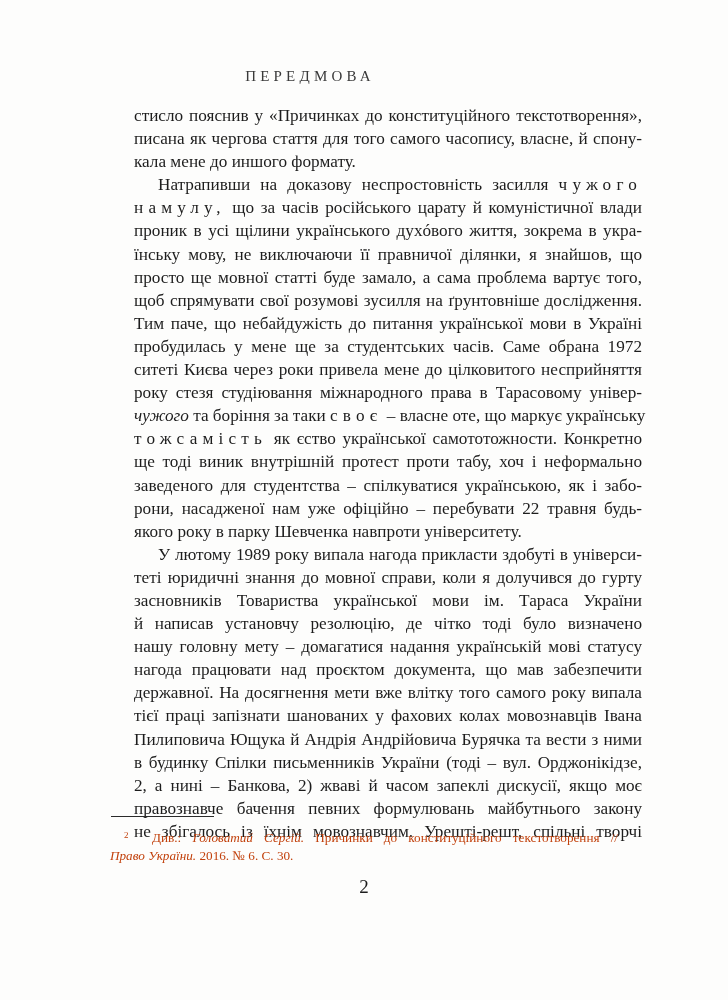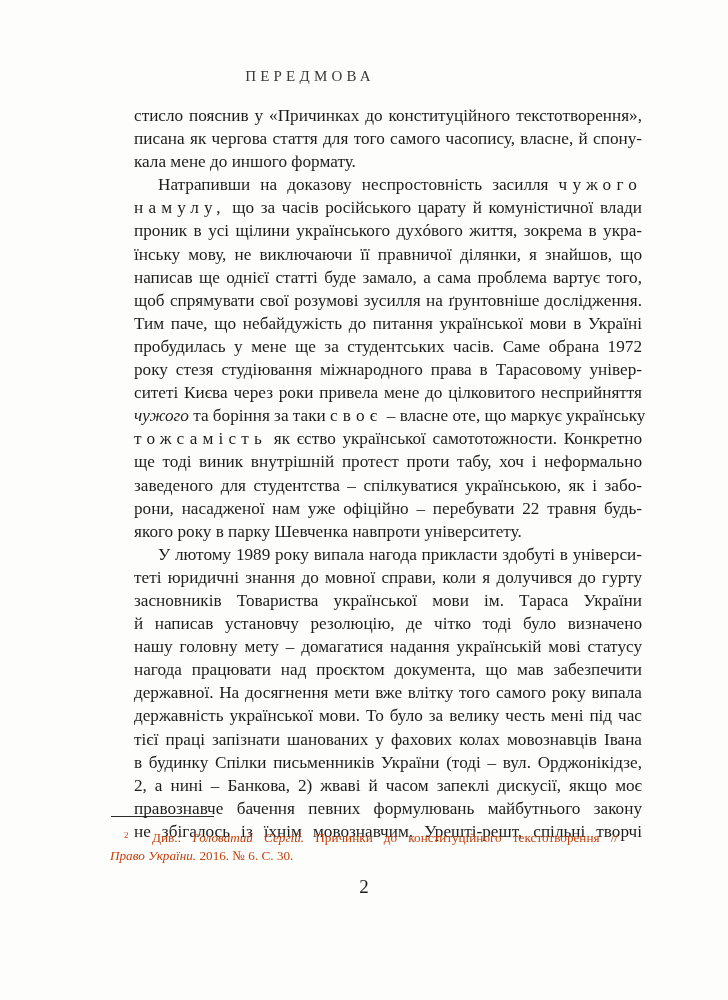--- a/index.html
+++ b/index.html
@@ -44,41 +44,41 @@
 <div class="running-head">ПЕРЕДМОВА</div>
 
 <div class="body-text" id="body-text">
     <span class="line"><span>стисло пояснив у «Причинках до конституційного текстотворення»,</span></span>
     <span class="line"><span>писана як чергова стаття для того самого часопису, власне, й спону-</span></span>
     <span class="line last"><span>кала мене до иншого формату.</span></span>
     <span class="line indent"><span>Натрапивши на доказову неспростовність засилля </span><span class="spaced">чужого</span></span>
     <span class="line"><span class="spaced">намулу,</span><span> що за часів російського царату й комуністичної влади</span></span>
     <span class="line"><span>проник в усі щілини українського духóвого життя, зокрема в укра-</span></span>
     <span class="line"><span>їнську мову, не виключаючи її правничої ділянки, я знайшов, що</span></span>
-    <span class="line"><span>написав ще однієї статті буде замало, а сама проблема вартує того,</span></span>
+    <span class="line"><span>просто ще мовної статті буде замало, а сама проблема вартує того,</span></span>
     <span class="line"><span>щоб спрямувати свої розумові зусилля на ґрунтовніше дослідження.</span></span>
     <span class="line"><span>Тим паче, що небайдужість до питання української мови в Україні</span></span>
     <span class="line"><span>пробудилась у мене ще за студентських часів. Саме обрана 1972</span></span>
+    <span class="line"><span>ситеті Києва через роки привела мене до цілковитого несприйняття</span></span>
     <span class="line"><span>року стезя студіювання міжнародного права в Тарасовому універ-</span></span>
-    <span class="line"><span>ситеті Києва через роки привела мене до цілковитого несприйняття</span></span>
     <span class="line"><span class="it">чужого</span><span> та боріння за таки </span><span class="spaced">своє</span><span> – власне оте, що маркує українську</span></span>
     <span class="line"><span class="spaced">тожсамість</span><span> як єство української самототожности. Конкретно</span></span>
     <span class="line"><span>ще тоді виник внутрішній протест проти табу, хоч і неформально</span></span>
     <span class="line"><span>заведеного для студентства – спілкуватися українською, як і забо-</span></span>
     <span class="line"><span>рони, насадженої нам уже офіційно – перебувати 22 травня будь-</span></span>
     <span class="line last"><span>якого року в парку Шевченка навпроти університету.</span></span>
     <span class="line indent"><span>У лютому 1989 року випала нагода прикласти здобуті в універси-</span></span>
     <span class="line"><span>теті юридичні знання до мовної справи, коли я долучився до гурту</span></span>
     <span class="line"><span>засновників Товариства української мови ім. Тараса України</span></span>
     <span class="line"><span>й написав установчу резолюцію, де чітко тоді було визначено</span></span>
     <span class="line"><span>нашу головну мету – домагатися надання українській мові статусу</span></span>
     <span class="line"><span>нагода працювати над проєктом документа, що мав забезпечити</span></span>
     <span class="line"><span>державної. На досягнення мети вже влітку того самого року випала</span></span>
-    <span class="line"><span>державність української мови. То було за велику честь мені під час</span></span>
     <span class="line"><span>тієї праці запізнати шанованих у фахових колах мовознавців Івана</span></span>
+    <span class="line"><span>Пилиповича Ющука й Андрія Андрійовича Бурячка та вести з ними</span></span>
     <span class="line"><span>в будинку Спілки письменників України (тоді – вул. Орджонікідзе,</span></span>
     <span class="line"><span>2, а нині – Банкова, 2) жваві й часом запеклі дискусії, якщо моє</span></span>
     <span class="line"><span>правознавче бачення певних формулювань майбутнього закону</span></span>
     <span class="line"><span>не збігалось із їхнім мовознавчим. Урешті-решт, спільні творчі</span></span>
   </div>
 
 <div class="footnote-rule"></div>
 
 <div class="footnote">
   <span class="fn-line" id="fn-line1"><span class="fn-mark">2</span><span>Див.: </span><span class="it">Головатий Сергій.</span><span> Причинки до конституційного текстотворення //</span></span>

